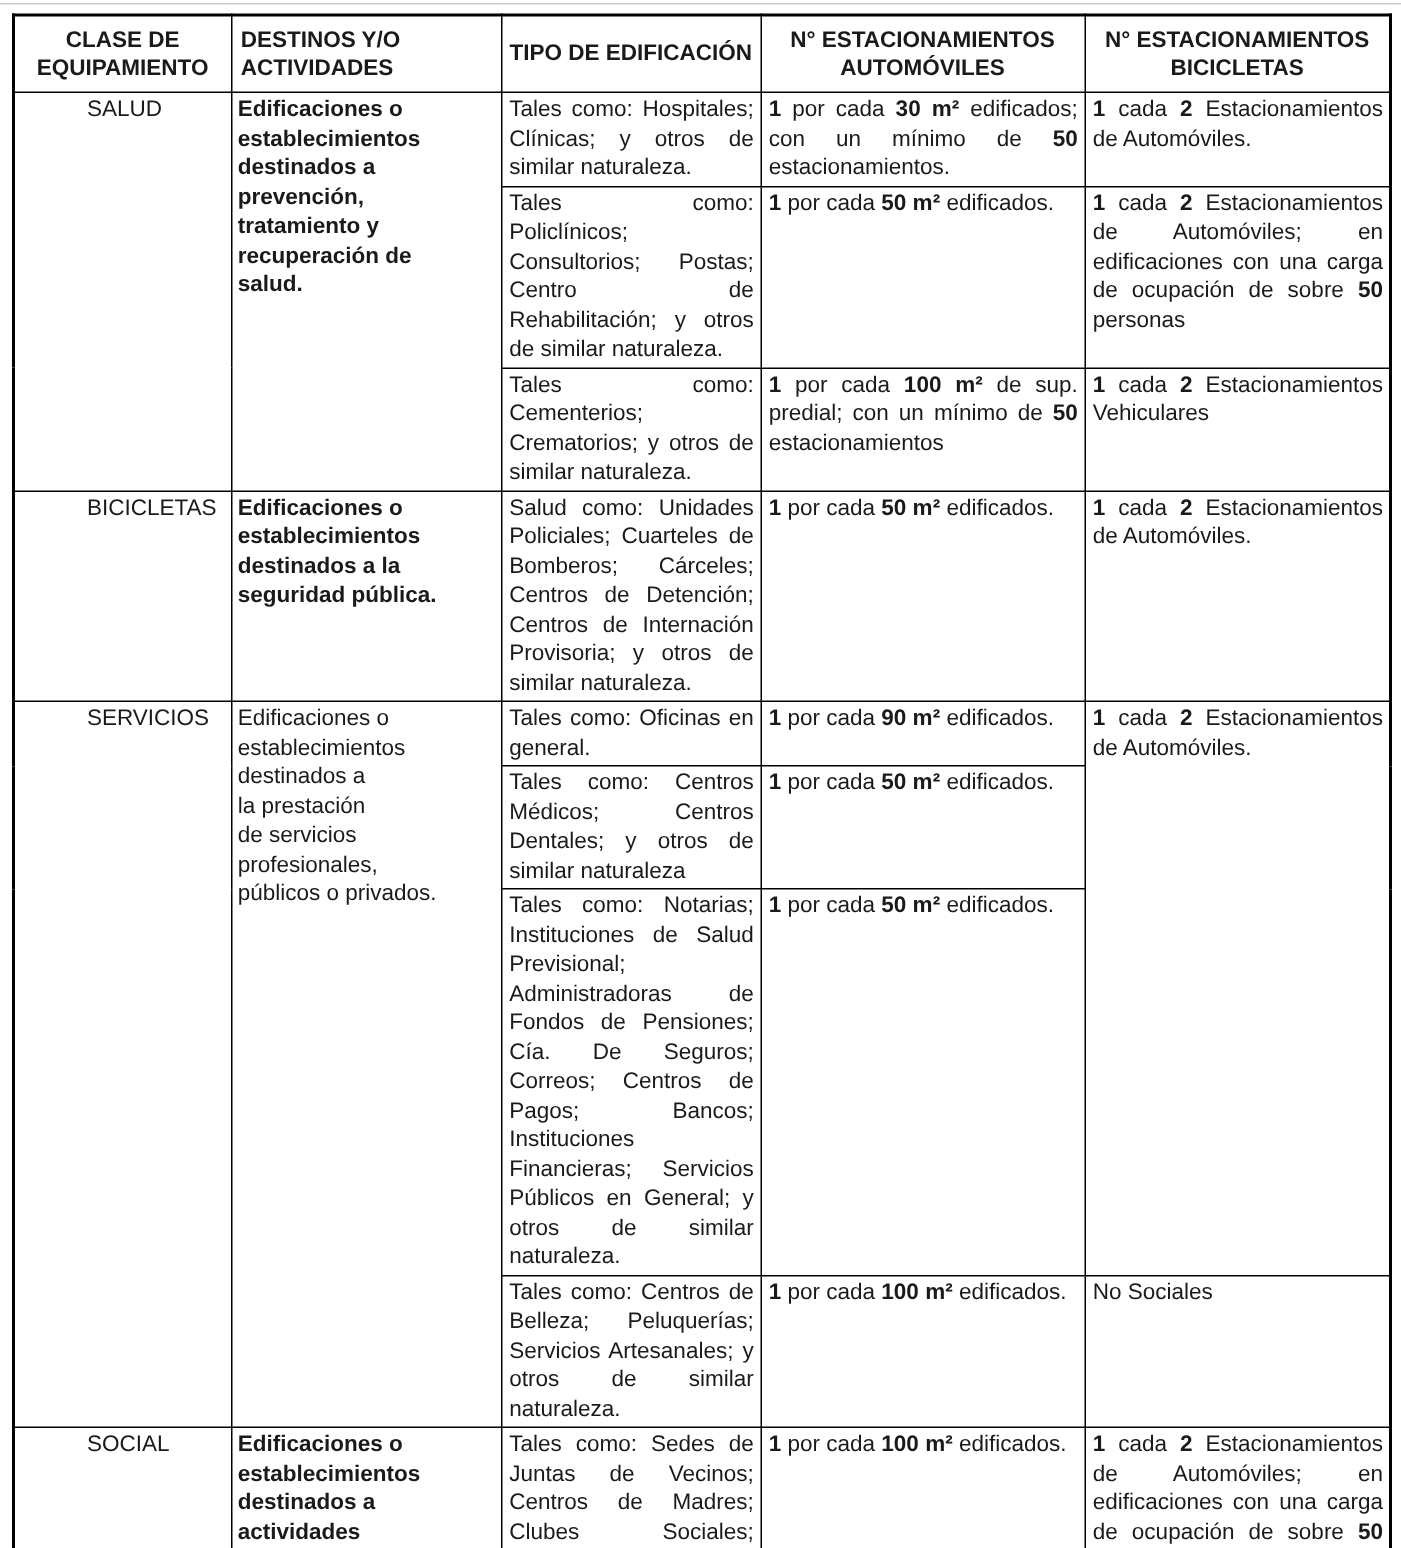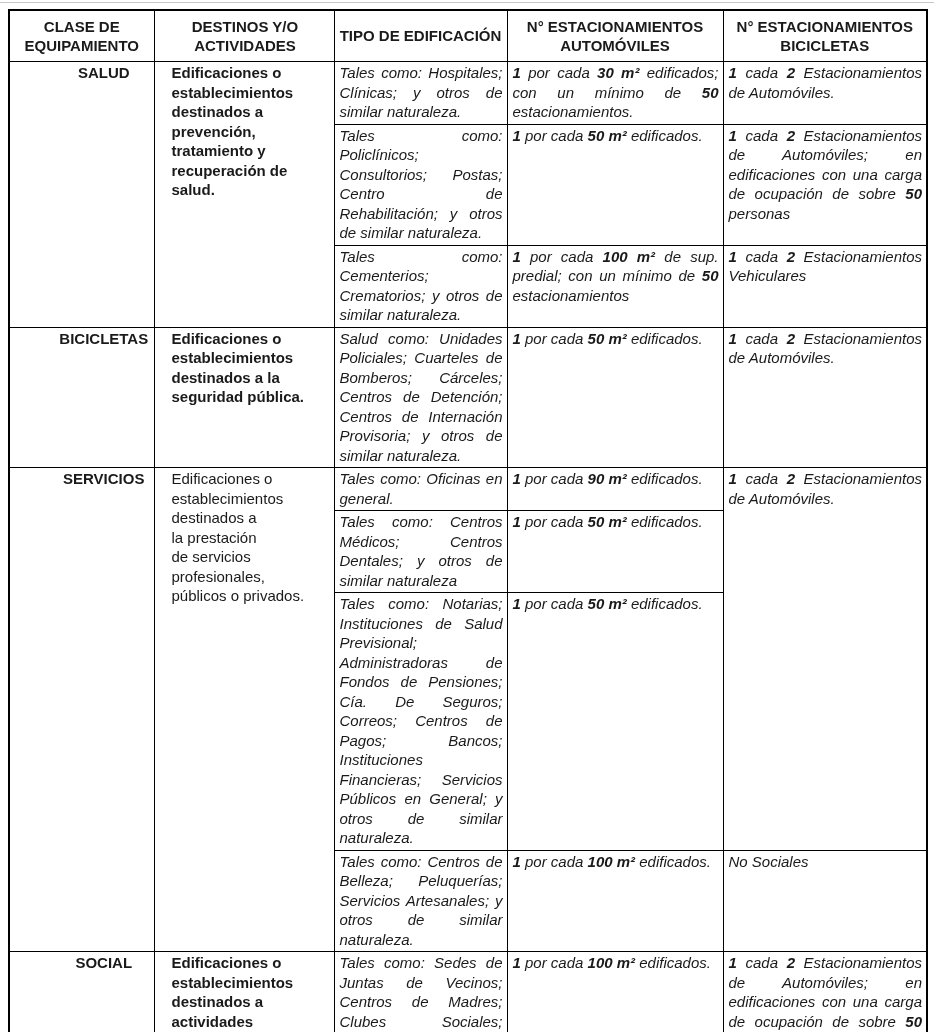--- a/index.html
+++ b/index.html
@@ -35,33 +35,32 @@
     vertical-align: top;
     overflow: hidden;
   }
   .eq-table th {
     font-weight: bold;
     vertical-align: middle;
     text-align: center;
     height: 46px;
     padding: 2px 4px;
   }
-  .eq-table th.th-left { text-align: center; padding-left: 6px; }
+  .eq-table th.th-left { text-align: left; padding-left: 6px; }
   td.clase {
-    text-align: center;
-    font-weight: bold;
+    text-align: left;
+    font-weight: normal;
     padding-left: 48px;
   }
   td.destinos {
     white-space: pre-line;
-    padding-left: 17px;
+    padding-left: 4px;
   }
   td.jcell {
     text-align: justify;
-    font-style: italic;
   }
   b { font-weight: bold; }
 </style>
 </head>
 <body>
 
 <div class="page-edge-line"></div>
 
 <table class="eq-table">
   <colgroup>

